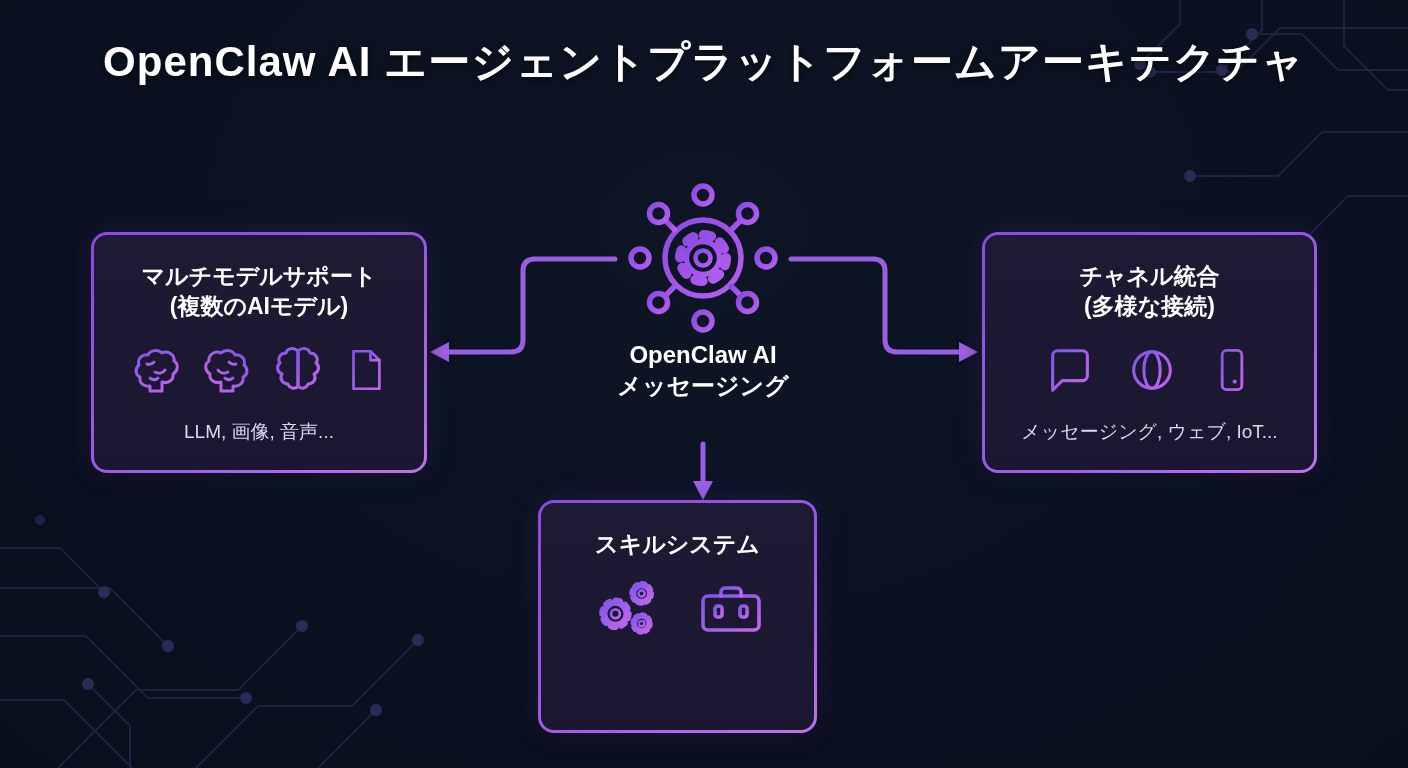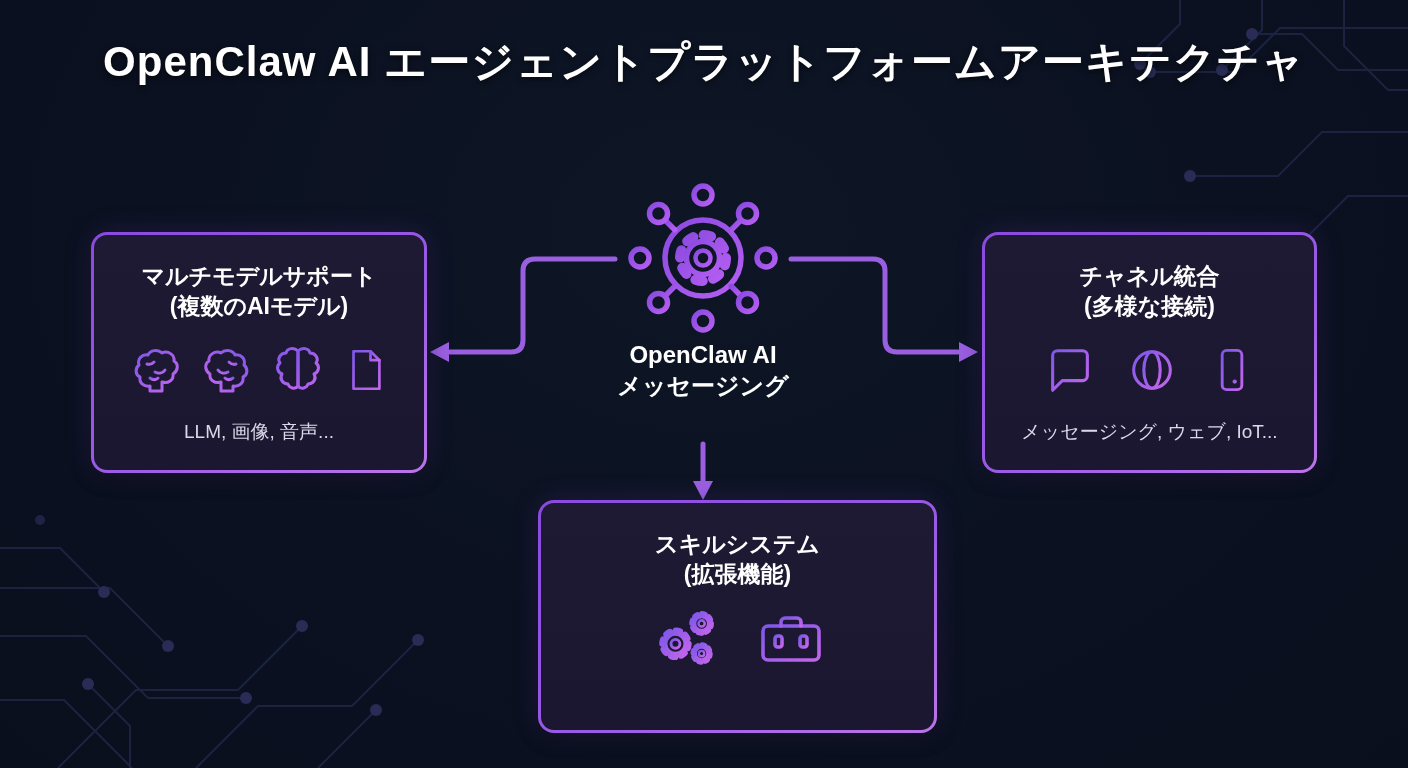--- a/index.html
+++ b/index.html
@@ -20,21 +20,21 @@
   .card{
     position:absolute;box-sizing:border-box;text-align:center;
     border:3px solid transparent;border-radius:16px;
     background:linear-gradient(#1e1a33,#1b1730) padding-box,
                linear-gradient(150deg,#8a4ae0 0%,#9a5ae6 55%,#bb74ea 100%) border-box;
     box-shadow:0 0 28px rgba(132,80,220,.20), 0 6px 18px rgba(0,0,0,.45);
     padding-top:26px;z-index:2;
   }
   .card-models{left:91px;top:232px;width:336px;height:241px;}
   .card-channels{left:982px;top:232px;width:335px;height:241px;}
-  .card-skills{left:538px;top:500px;width:399px;height:233px;}
+  .card-skills{left:538px;top:500px;width:279px;height:233px;}
   .card-title,.card-subtitle{font-size:23px;font-weight:700;line-height:30px;}
   .icon-row{display:flex;justify-content:center;align-items:center;gap:15px;margin-top:20px;height:58px;}
   .card-skills .icon-row{gap:26px;}
   .caption{margin-top:20px;font-size:19px;color:#dcd8ea;font-weight:400;}
   .hub{position:absolute;left:623px;top:178px;width:160px;height:160px;z-index:2;}
   .hub-label{
     position:absolute;left:553px;top:339px;width:300px;text-align:center;z-index:3;
     font-size:24px;font-weight:700;line-height:31px;
   }
   svg{display:block;}
@@ -240,21 +240,20 @@
           <rect x="17" y="6" width="22" height="44" rx="5"></rect>
           <circle cx="31" cy="41" r="2.4" fill="url(#g7)" stroke="none"></circle>
         </g>
       </svg>
     </div>
     <div class="caption">メッセージング, ウェブ, IoT...</div>
   </section>
 
   <section class="card card-skills">
     <div class="card-title">スキルシステム</div>
-    <div class="card-subtitle">(拡張機能)</div>
     <div class="icon-row">
       <svg width="80" height="62" viewBox="0 0 80 64">
         <defs>
             <linearGradient id="g8" x1="0" y1="0" x2="1" y2="1">
               <stop offset="0" stop-color="#7e57e8"></stop>
               <stop offset="1" stop-color="#c466ec"></stop>
             </linearGradient>
           </defs>
         <g stroke="url(#g8)" fill="none" stroke-linecap="round">
           <circle cx="26" cy="38" r="13.5" stroke-width="6.5" stroke-dasharray="4.4 6.2"></circle>

